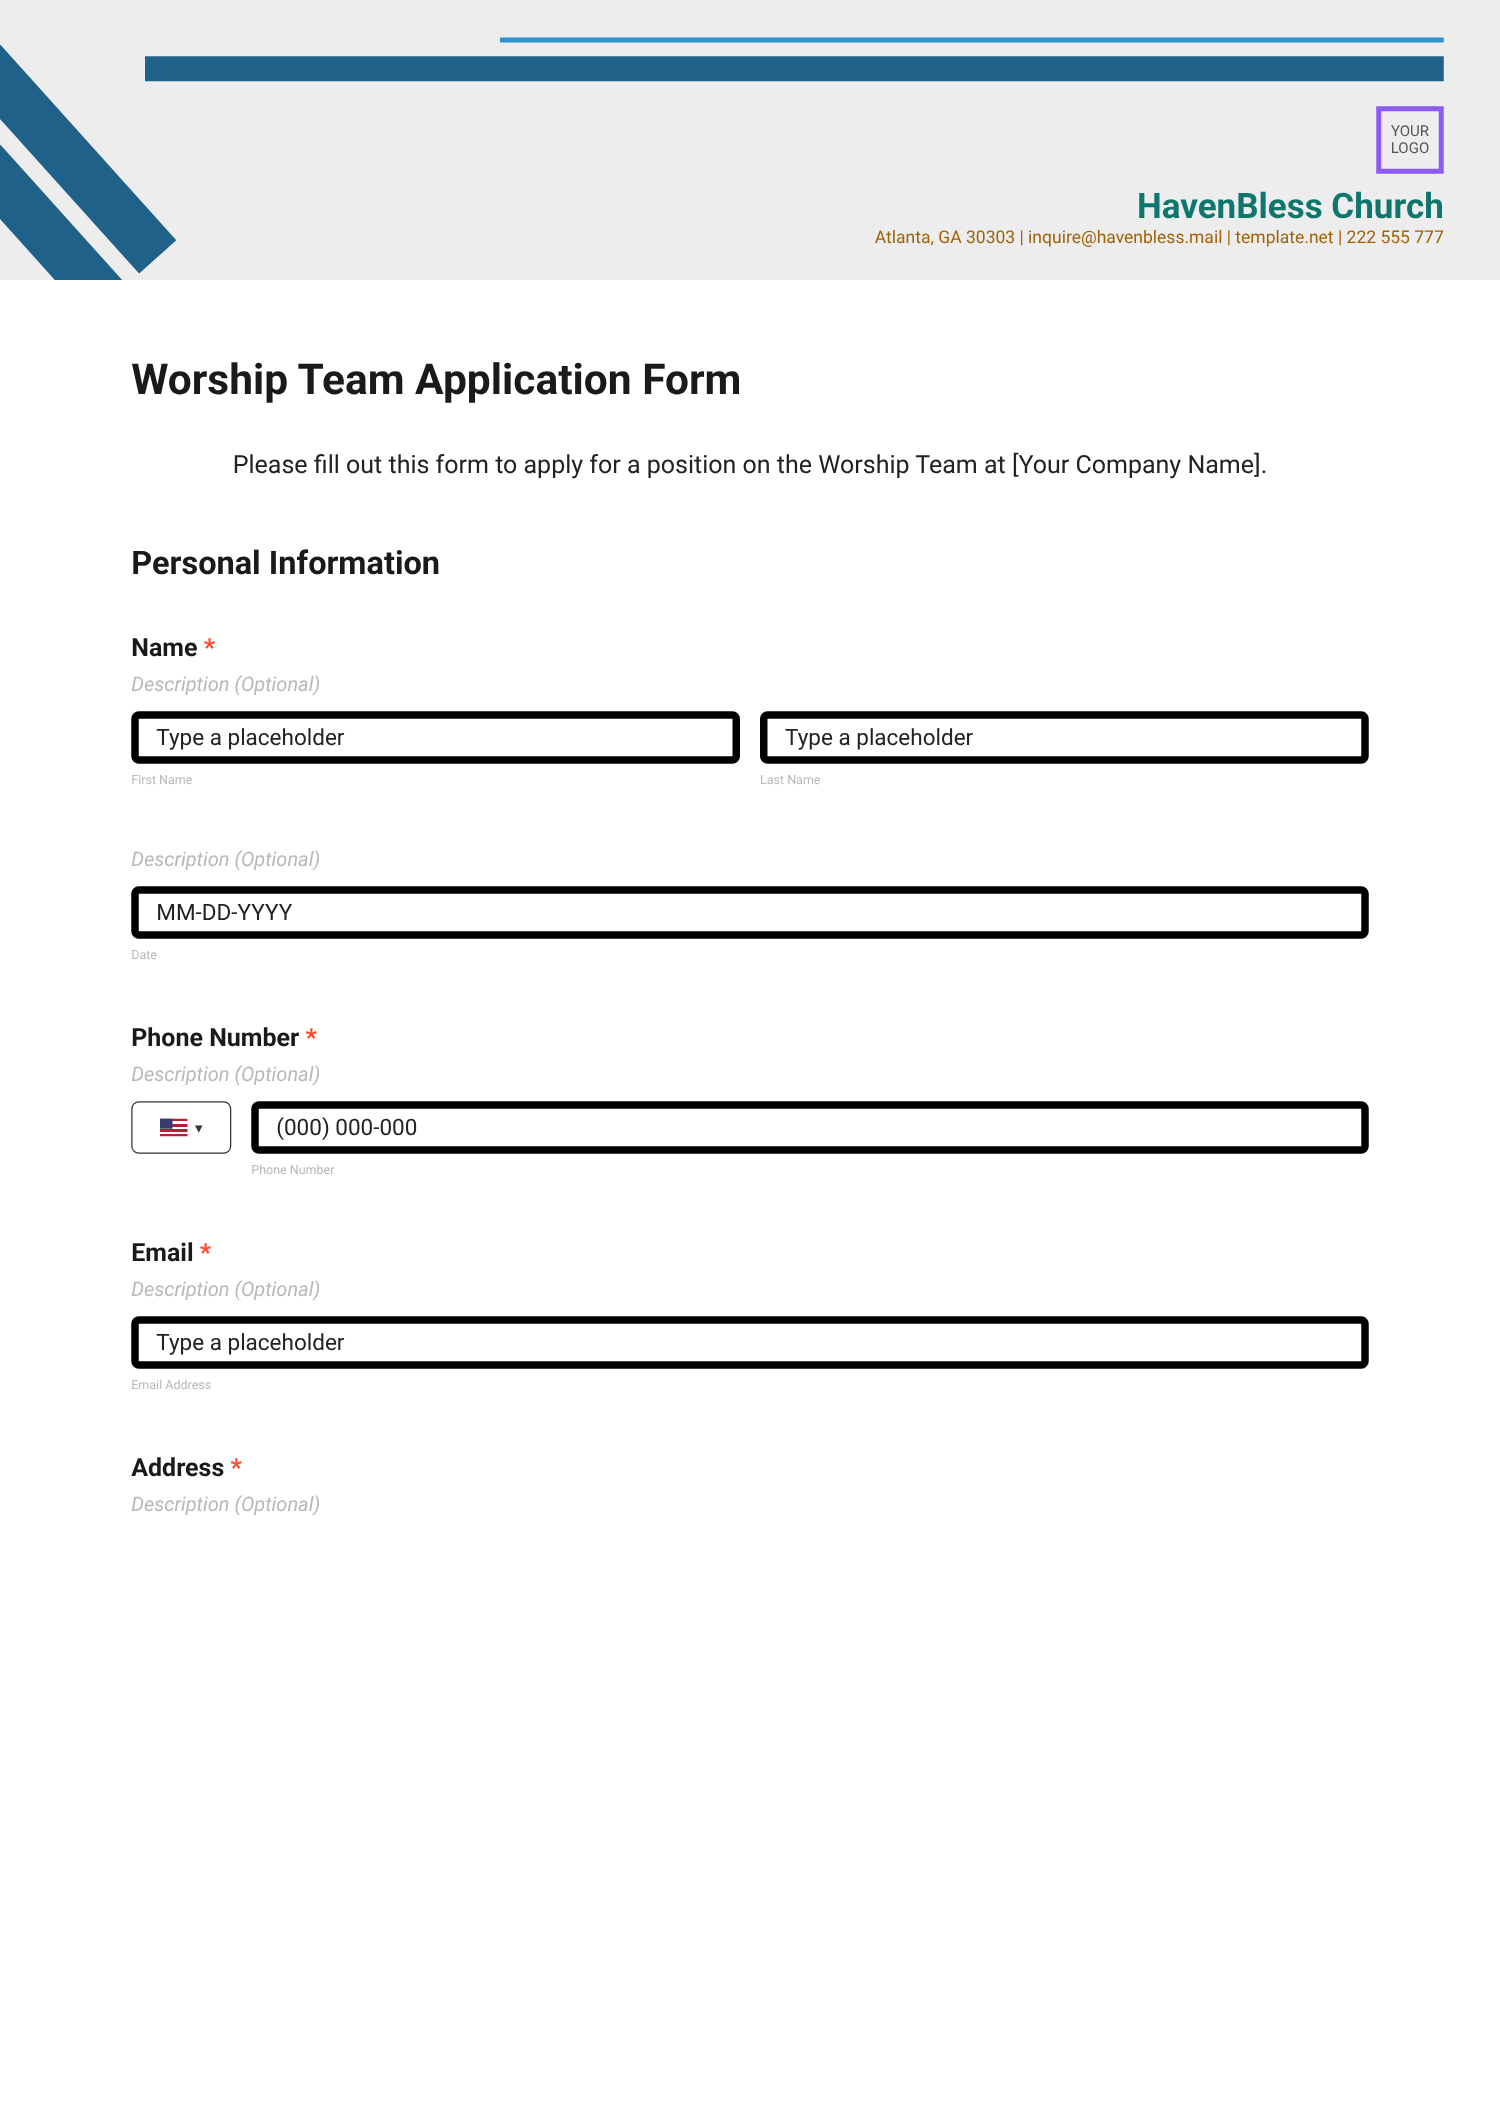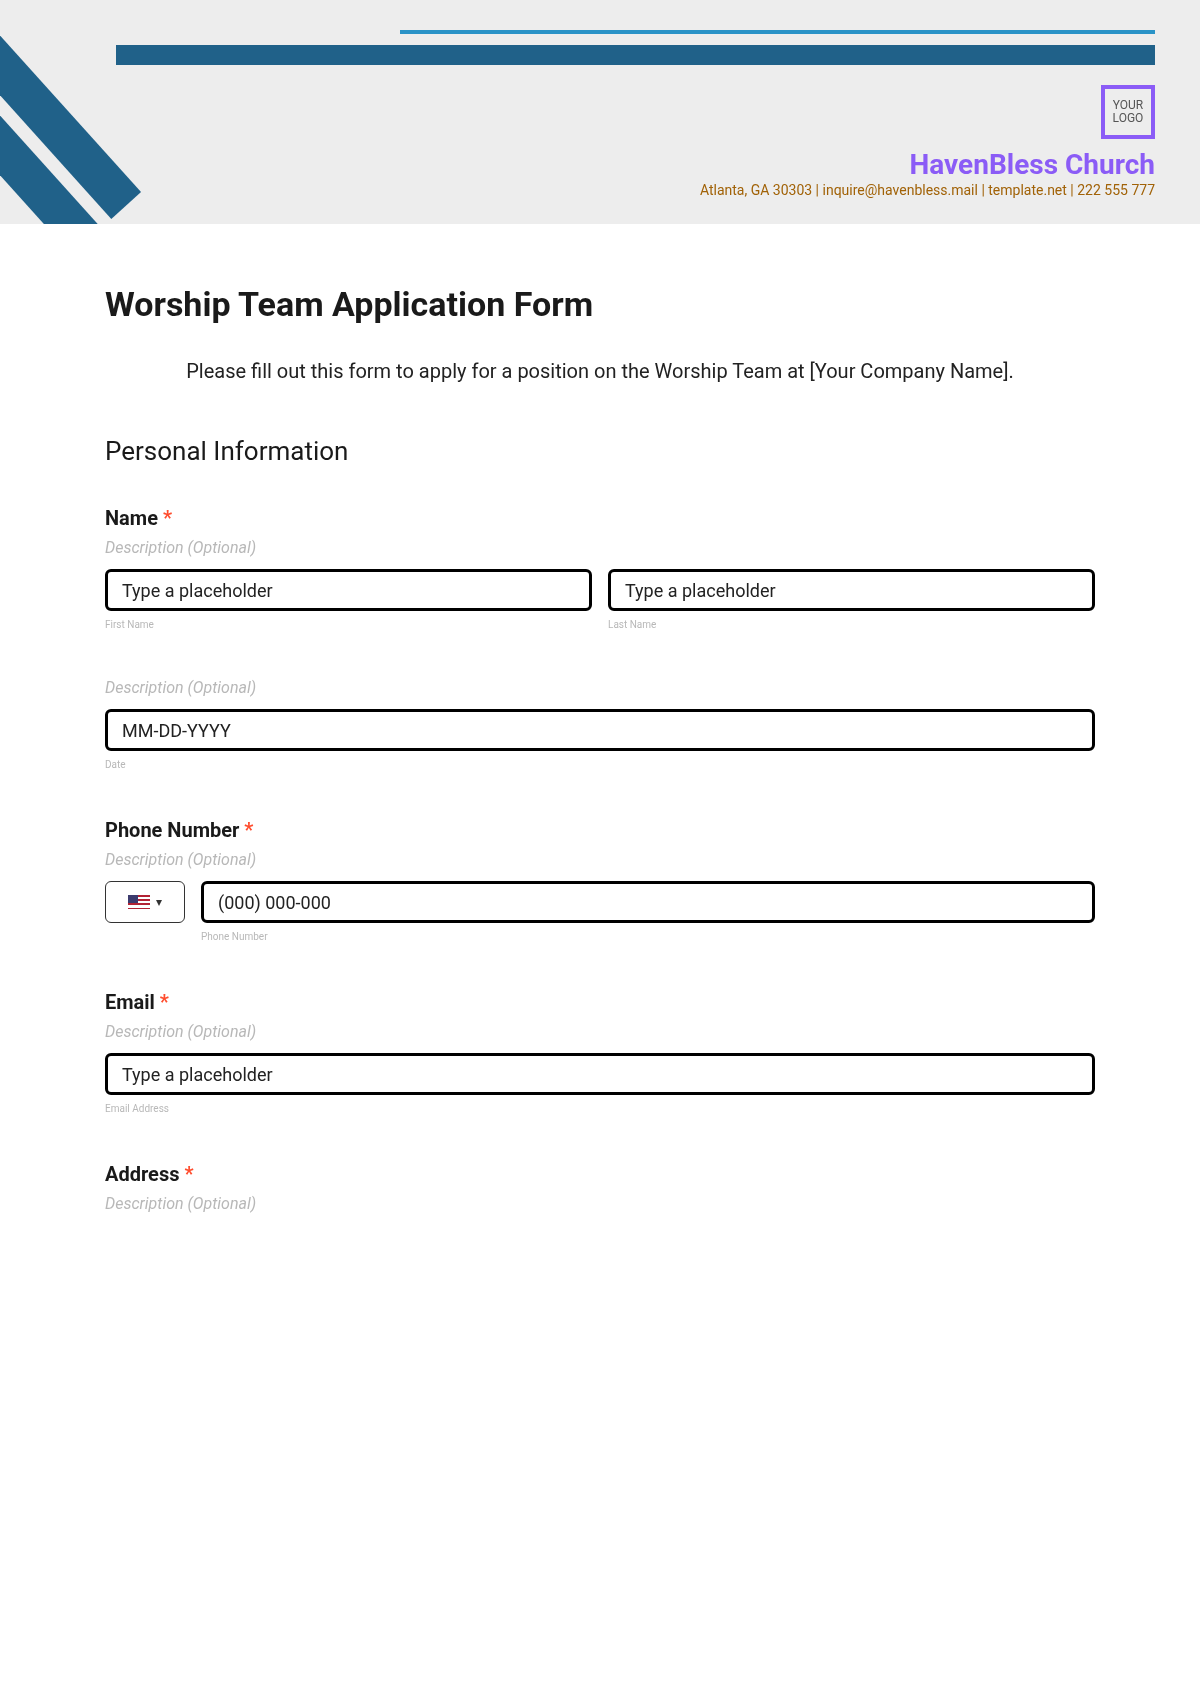--- a/index.html
+++ b/index.html
@@ -31,46 +31,46 @@
     width:54px; height:54px;
     border:4px solid #8b5cf6;
     display:flex; align-items:center; justify-content:center;
     font-size:12px; line-height:1.1; text-align:center; color:#555;
     background:#ededed;
   }
   .church-name {
     position:absolute;
     top:148px; right:45px;
     font-size:28px; font-weight:700;
-    color:#8b5cf6;
+    color:#0f766e;
   }
   .contact-line {
     position:absolute;
     top:182px; right:45px;
     font-size:14px; color:#a16207;
   }
 
   .content { padding: 60px 105px 40px 105px; }
   .form-title { font-size:34px; font-weight:700; margin-bottom:32px; }
   .form-intro  { font-size:20px; text-align:center; line-height:1.5; margin-bottom:50px; color:#222; }
-  .section-heading { font-size:26px; font-weight:400; margin-bottom:40px; }
+  .section-heading { font-size:26px; font-weight:700; margin-bottom:40px; }
 
   .field { margin-bottom:48px; }
   .field-label { font-size:20px; font-weight:700; margin-bottom:8px; }
   .field-label .req { color:#ff4d2e; }
   .field-desc { font-size:16px; font-style:italic; color:#b8b8b8; margin-bottom:12px; }
   .sublabel { font-size:10px; color:#b8b8b8; margin-top:8px; }
 
   .row { display:flex; gap:16px; }
   .col { flex:1; display:flex; flex-direction:column; }
 
   .input-box {
     width:100%;
     height:42px;
-    border:3px solid #000000;
+    border:6px solid #000000;
     border-radius:6px;
     padding:0 14px;
     font-size:18px;
     color:#222;
     display:flex; align-items:center;
     background:#fff;
   }
   .phone-row { display:flex; gap:16px; align-items:flex-start; }
   .country-select {
     width:80px; height:42px;

